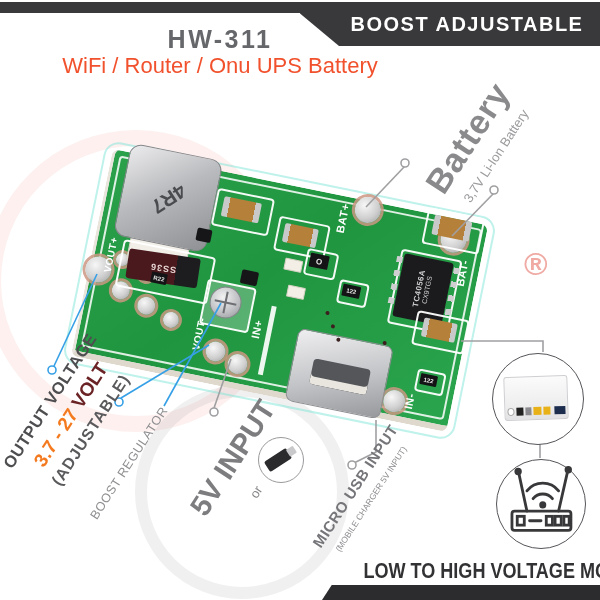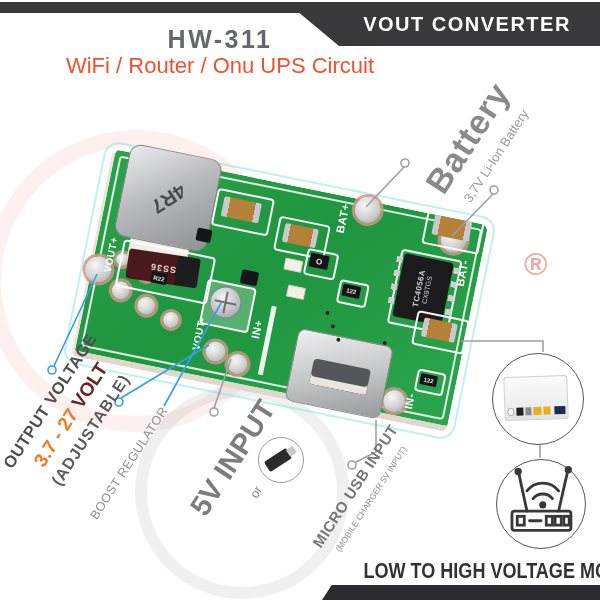--- a/index.html
+++ b/index.html
@@ -129,25 +129,25 @@
 </head>
 <body>
 
 <div class="stage">
 
   <div class="wm-ring-red"></div>
   <div class="wm-ring-gray"></div>
   <div class="wm-reg">®</div>
 
   <div class="model">HW-311</div>
-  <div class="subtitle">WiFi / Router / Onu UPS Circuit</div>
+  <div class="subtitle">WiFi / Router / Onu UPS Battery</div>
 
   <div class="top-strip"></div>
   <div class="top-flag">
-    <span>VOUT CONVERTER</span>
+    <span>BOOST ADJUSTABLE</span>
   </div>
 
   <div class="pcb">
     <div class="silk-frame"></div>
 
     <div class="pad" style="left:246px;top:-4px;width:26px;height:26px;"></div>
     <div class="pad" style="left:336px;top:8px;width:26px;height:26px;"></div>
     <div class="pad" style="left:-6px;top:108px;width:26px;height:26px;"></div>
     <div class="pad" style="left:24px;top:128px;width:18px;height:18px;"></div>
     <div class="pad" style="left:52px;top:138px;width:18px;height:18px;"></div>

